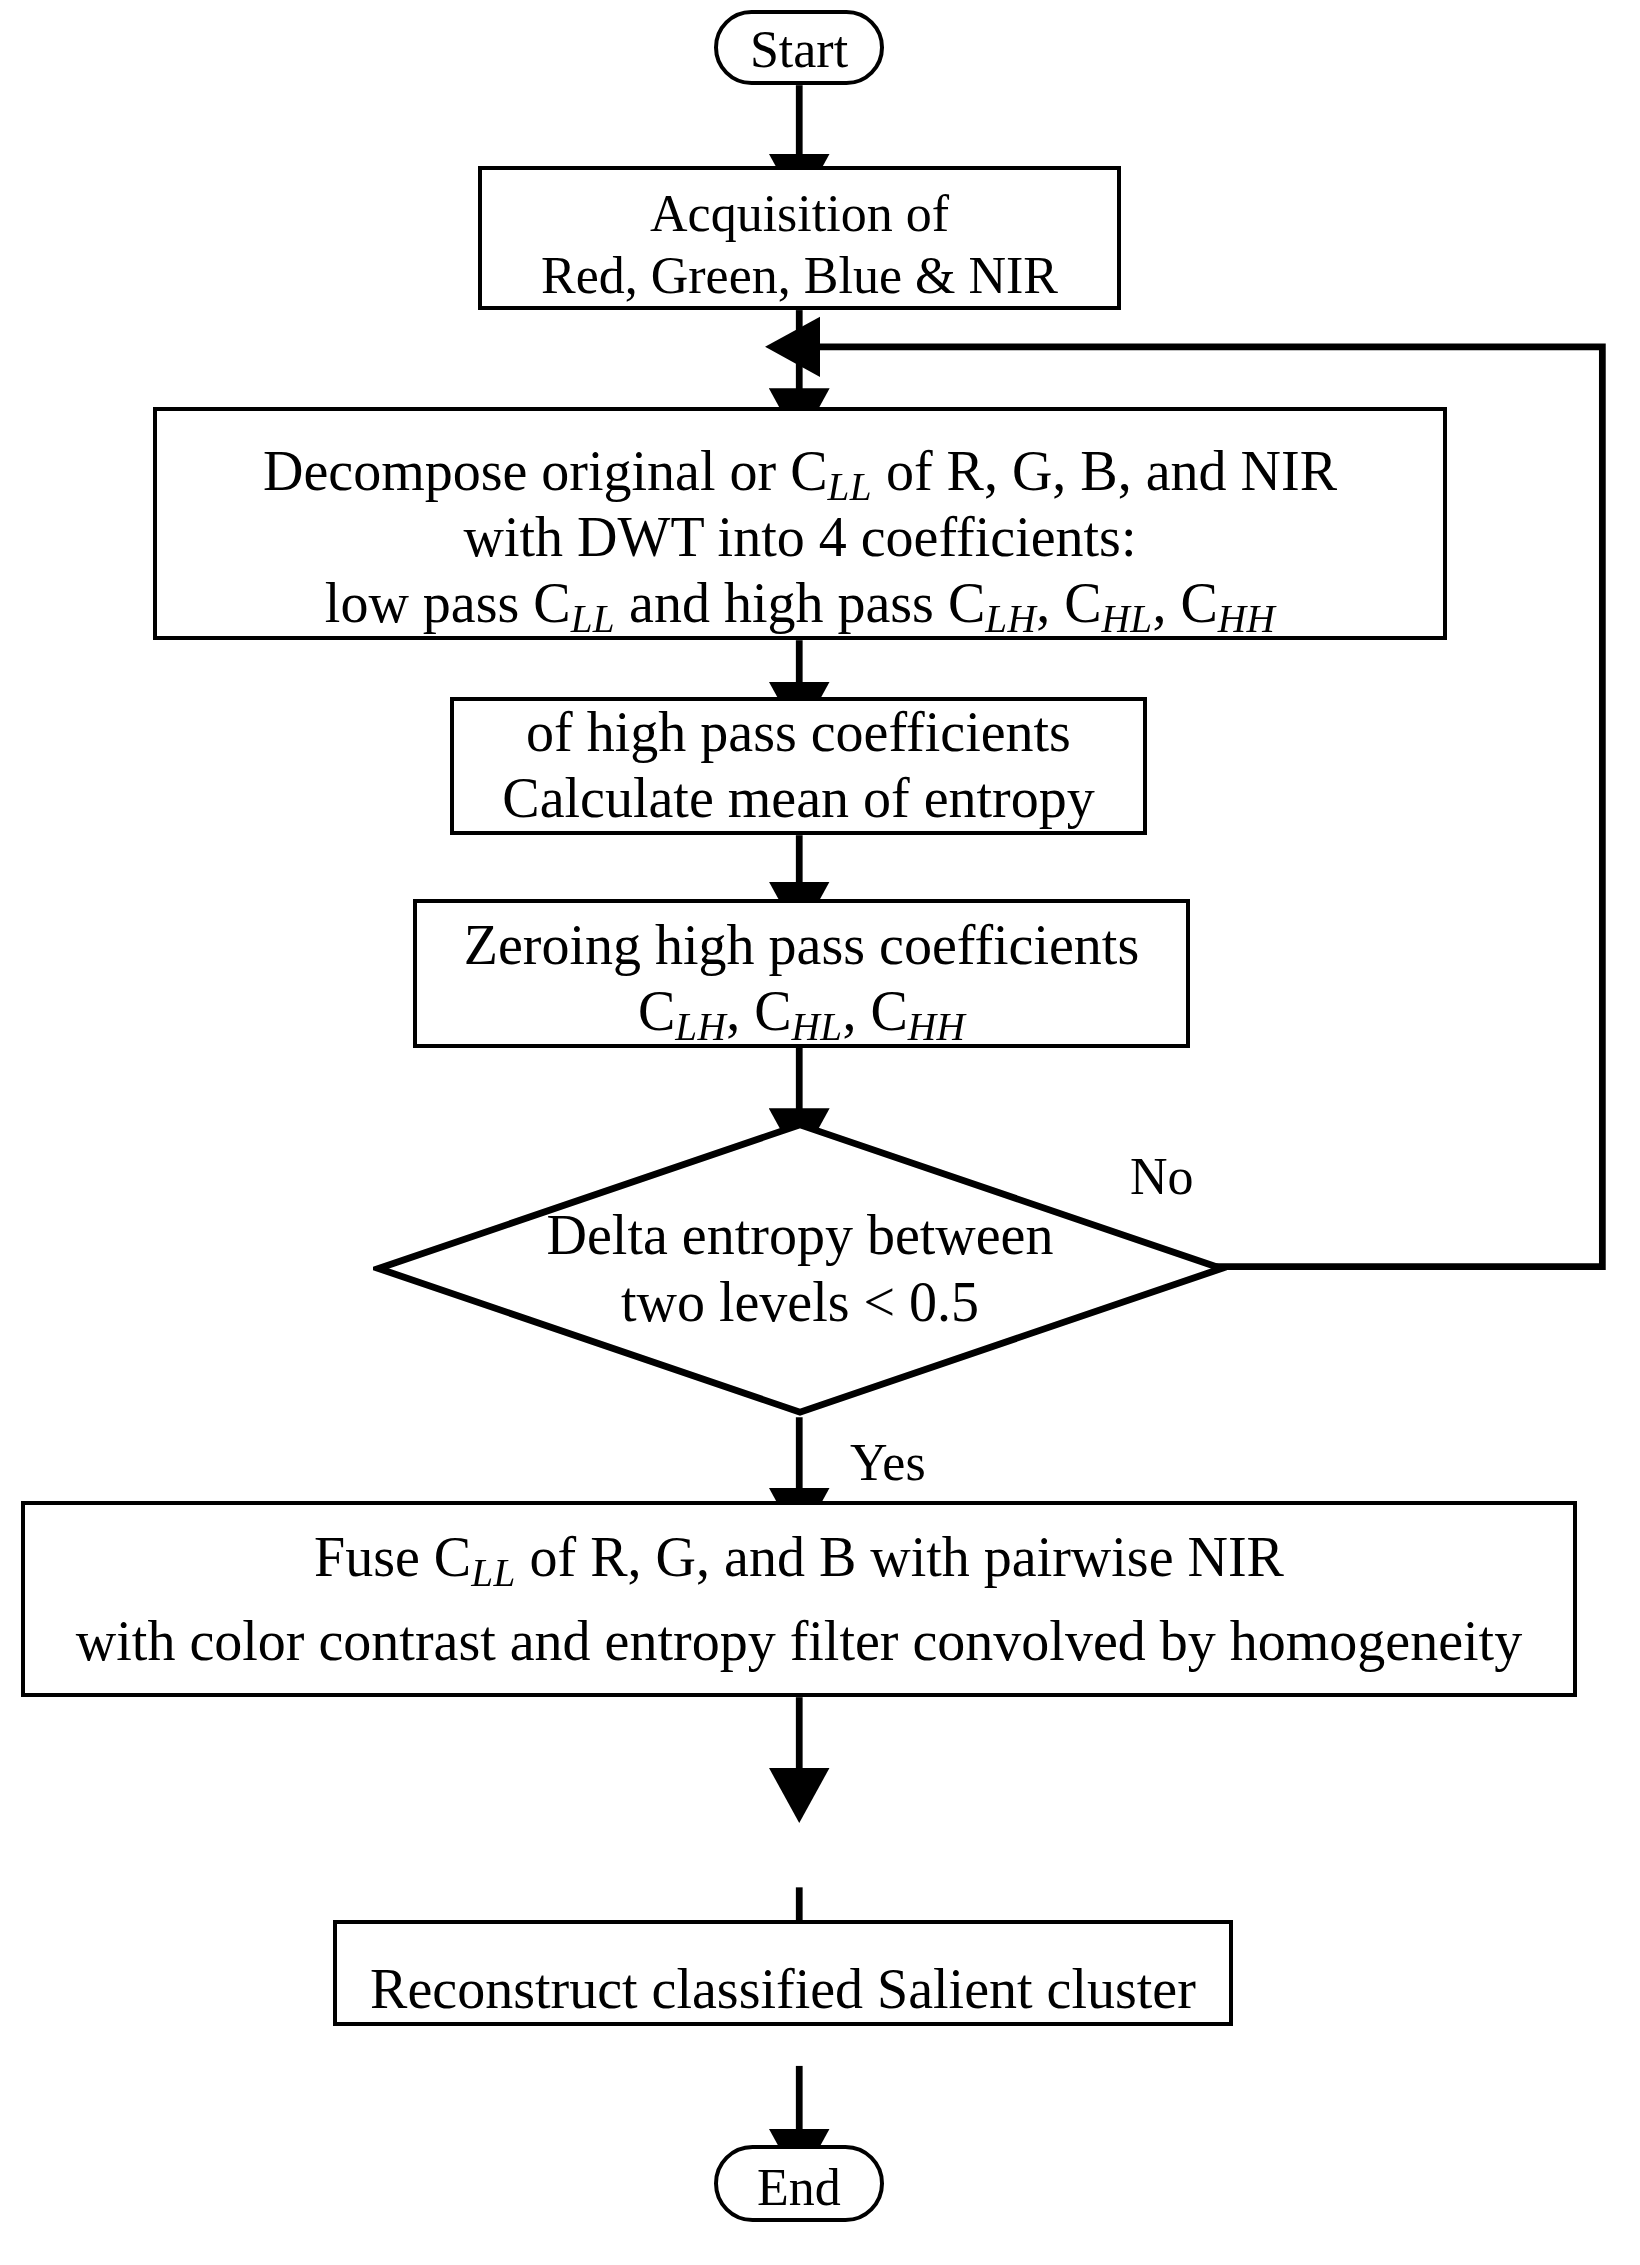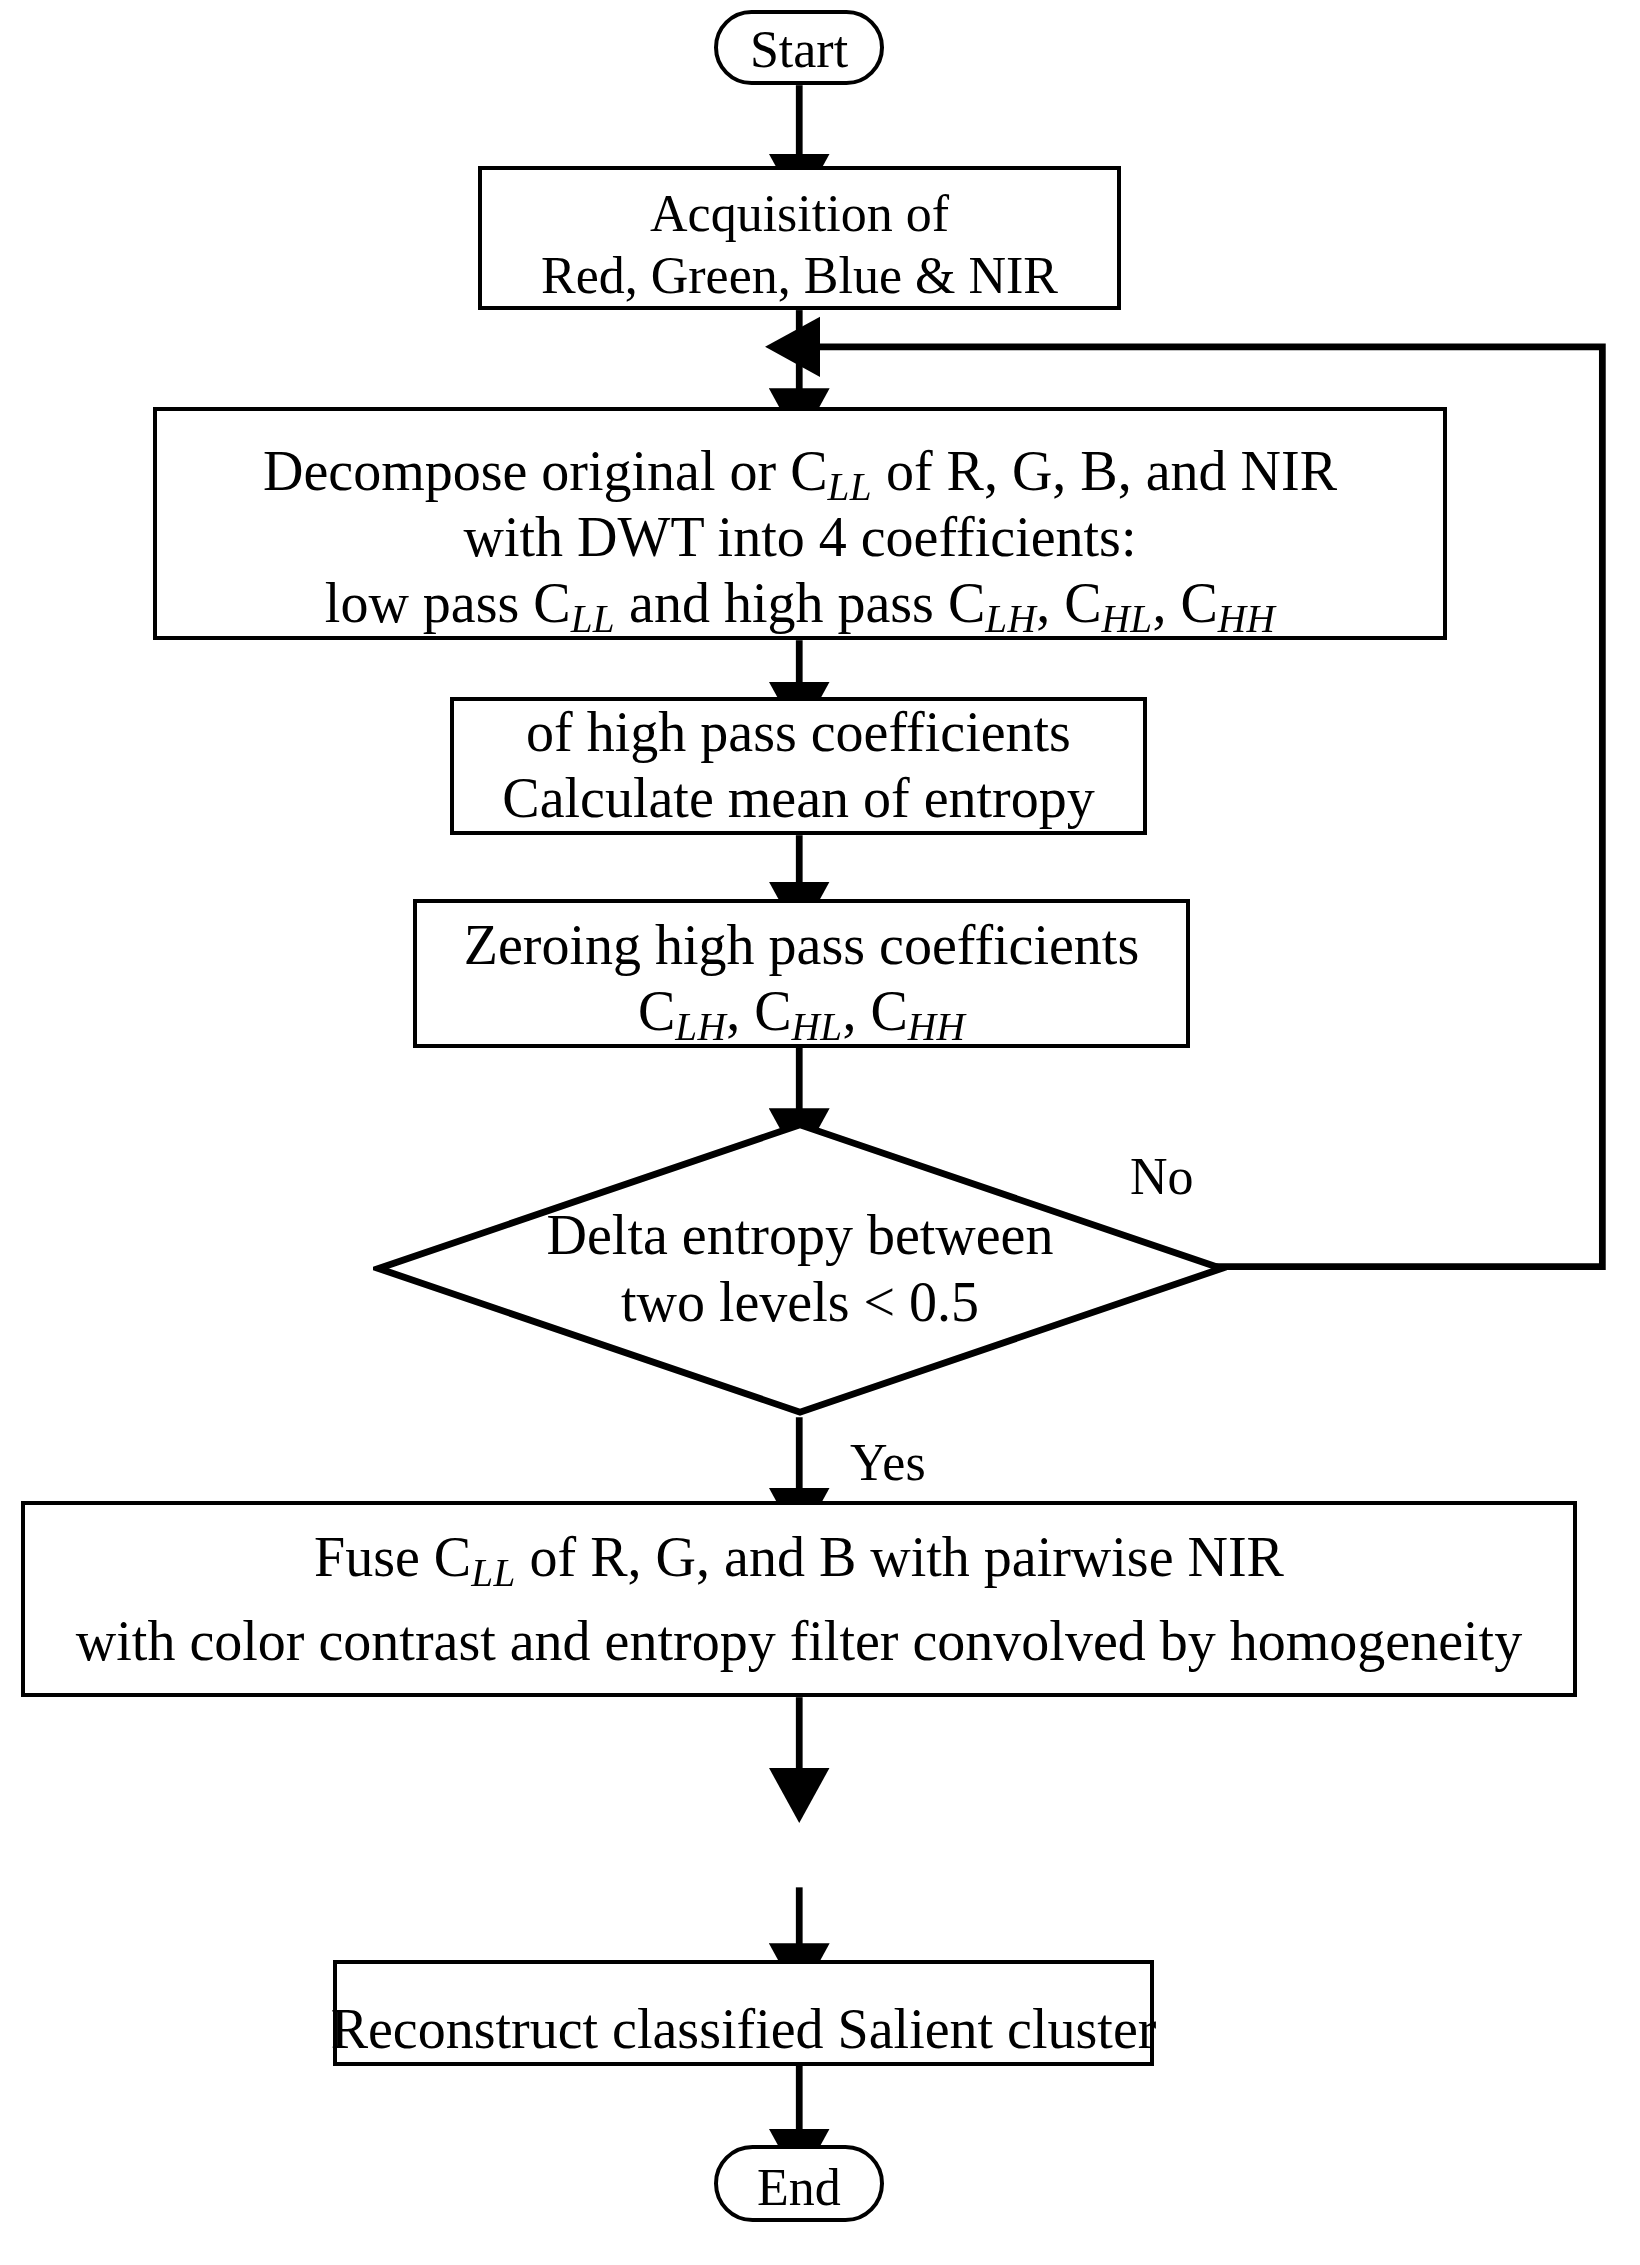--- a/index.html
+++ b/index.html
@@ -158,21 +158,21 @@
   <div class="edge-label t54" style="left:850px; top:1437px;">
     <span>Yes</span>
   </div>
 
   <div class="node proc t52" style="left:21px; top:1501px; width:1556px; height:196px; justify-content:space-evenly;">
     <span class="line">Fuse C<sub>LL</sub> of R, G, and B with pairwise NIR</span>
     <span class="line">with color contrast and entropy filter convolved by homogeneity</span>
   </div>
 
 
-  <div class="node proc t52" style="left:333px; top:1960px; width:821px; height:106px;">
+  <div class="node proc t52" style="left:333px; top:1920px; width:900px; height:106px;">
     <span class="line">Reconstruct classified Salient cluster</span>
   </div>
 
   <div class="node term t54" style="left:714px; top:2145px; width:170px; height:77px;">
     <span class="line">End</span>
   </div>
 
 </div>
 
 

